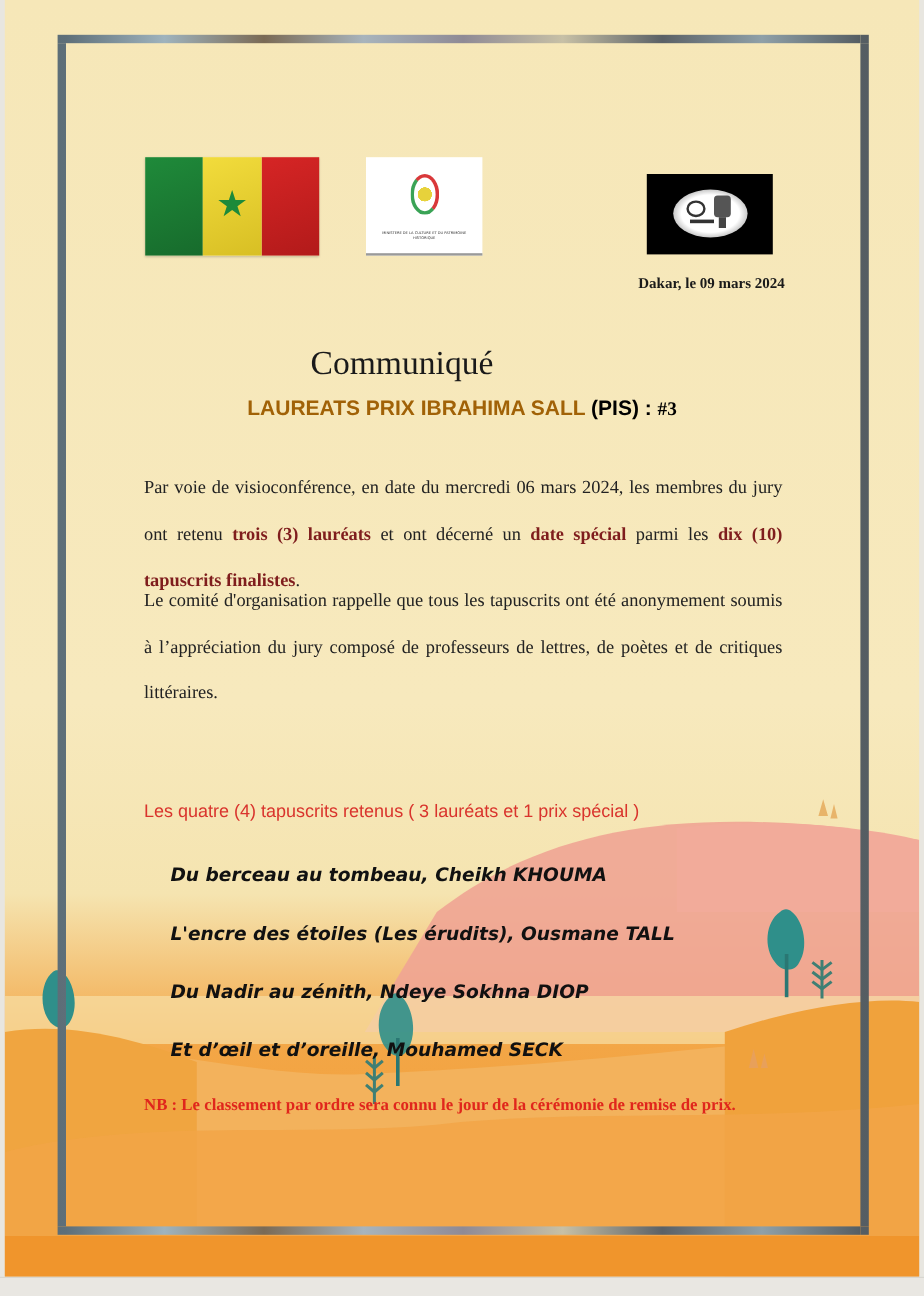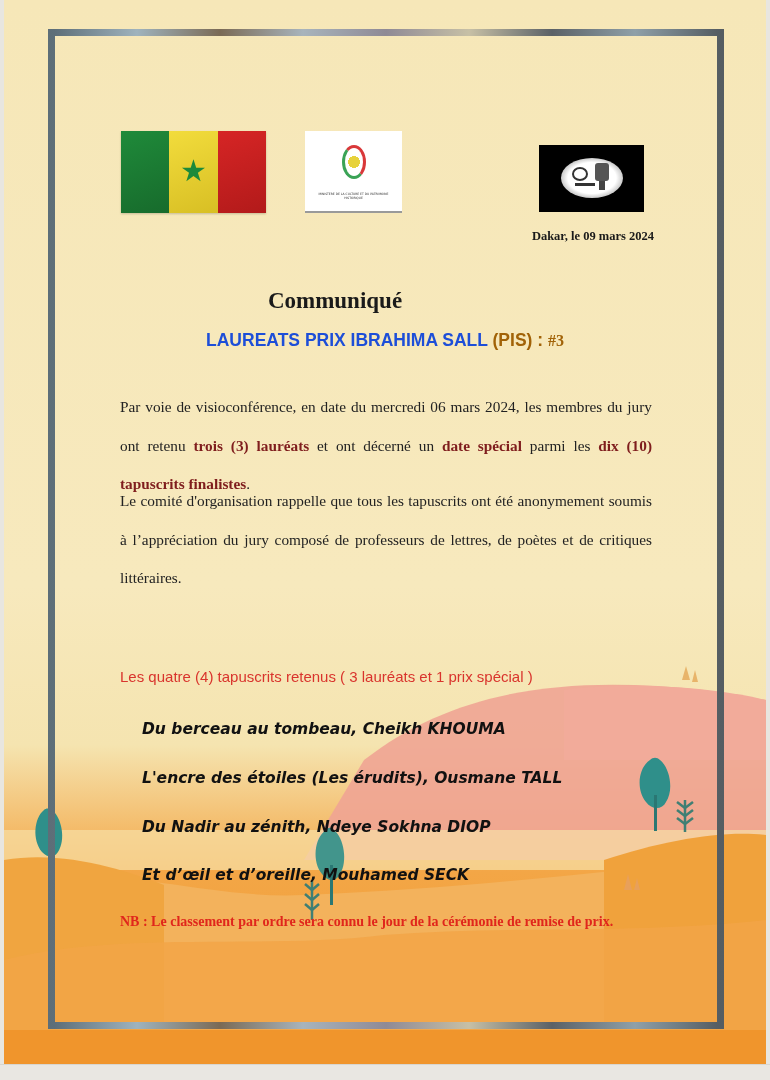--- a/index.html
+++ b/index.html
@@ -41,24 +41,24 @@
     .radio-logo { left: 539px; top: 145px; width: 105px; height: 67px; background: #000; }
     .radio-logo .glow { position: absolute; left: 22px; top: 13px; width: 62px; height: 40px; border-radius: 50%;
       background: radial-gradient(ellipse at center, #fff 0 55%, #ccc 70%, rgba(0,0,0,0) 100%); }
     .radio-logo .mic { position: absolute; left: 56px; top: 18px; width: 14px; height: 18px; background: #555; border-radius: 3px; }
     .radio-logo .mic2 { position: absolute; left: 60px; top: 36px; width: 6px; height: 9px; background: #444; }
     .radio-logo .disc { position: absolute; left: 33px; top: 22px; width: 16px; height: 14px; border: 2px solid #333; border-radius: 50%; }
     .radio-logo .bar { position: absolute; left: 36px; top: 38px; width: 20px; height: 3px; background: #333; }
 
     .date { position: absolute; right: 116px; top: 229px; font-family: "Liberation Serif", serif; font-weight: bold; font-size: 12.5px; color: #1a1a1a; text-align: right; }
 
-    .title { position: absolute; left: 0; width: 670px; top: 288px; text-align: center; font-family: "Liberation Serif", serif; font-weight: bold; font-size: 23px; color: #1a1a1a; }
+    .title { position: absolute; left: 0; width: 670px; top: 288px; text-align: center; font-family: "Liberation Serif", serif; font-weight: normal; font-size: 28px; color: #1a1a1a; }
     .subtitle { position: absolute; left: 0; width: 770px; top: 330px; text-align: center; font-family: "Liberation Sans", sans-serif; font-weight: bold; font-size: 17.5px; }
-    .subtitle .red { color: #1d4ed8; }
-    .subtitle .black { color: #a16207; text-align: center; }
+    .subtitle .red { color: #a16207; }
+    .subtitle .black { color: #000000; text-align: center; }
     .subtitle .num { font-family: "Liberation Serif", serif; font-size: 16px; }
 
     .para { position: absolute; left: 120px; width: 532px; font-family: "Liberation Serif", serif; font-size: 15.3px; color: #222; line-height: 38.5px; text-align: justify; }
     .para b { font-weight: bold; color: #7f1d1d; }
     .p1 { top: 388px; }
     .p2 { top: 482px; }
 
     .retained { position: absolute; left: 120px; top: 668px; font-family: "Liberation Sans", sans-serif; font-size: 15px; color: #d9342d; white-space: nowrap; }
     .entry { position: absolute; left: 120px; font-family: "DejaVu Sans", sans-serif; font-weight: bold; font-style: italic; font-size: 15.5px; color: #111; white-space: nowrap; margin-left: 22px; }
     .e1 { top: 720px; }

